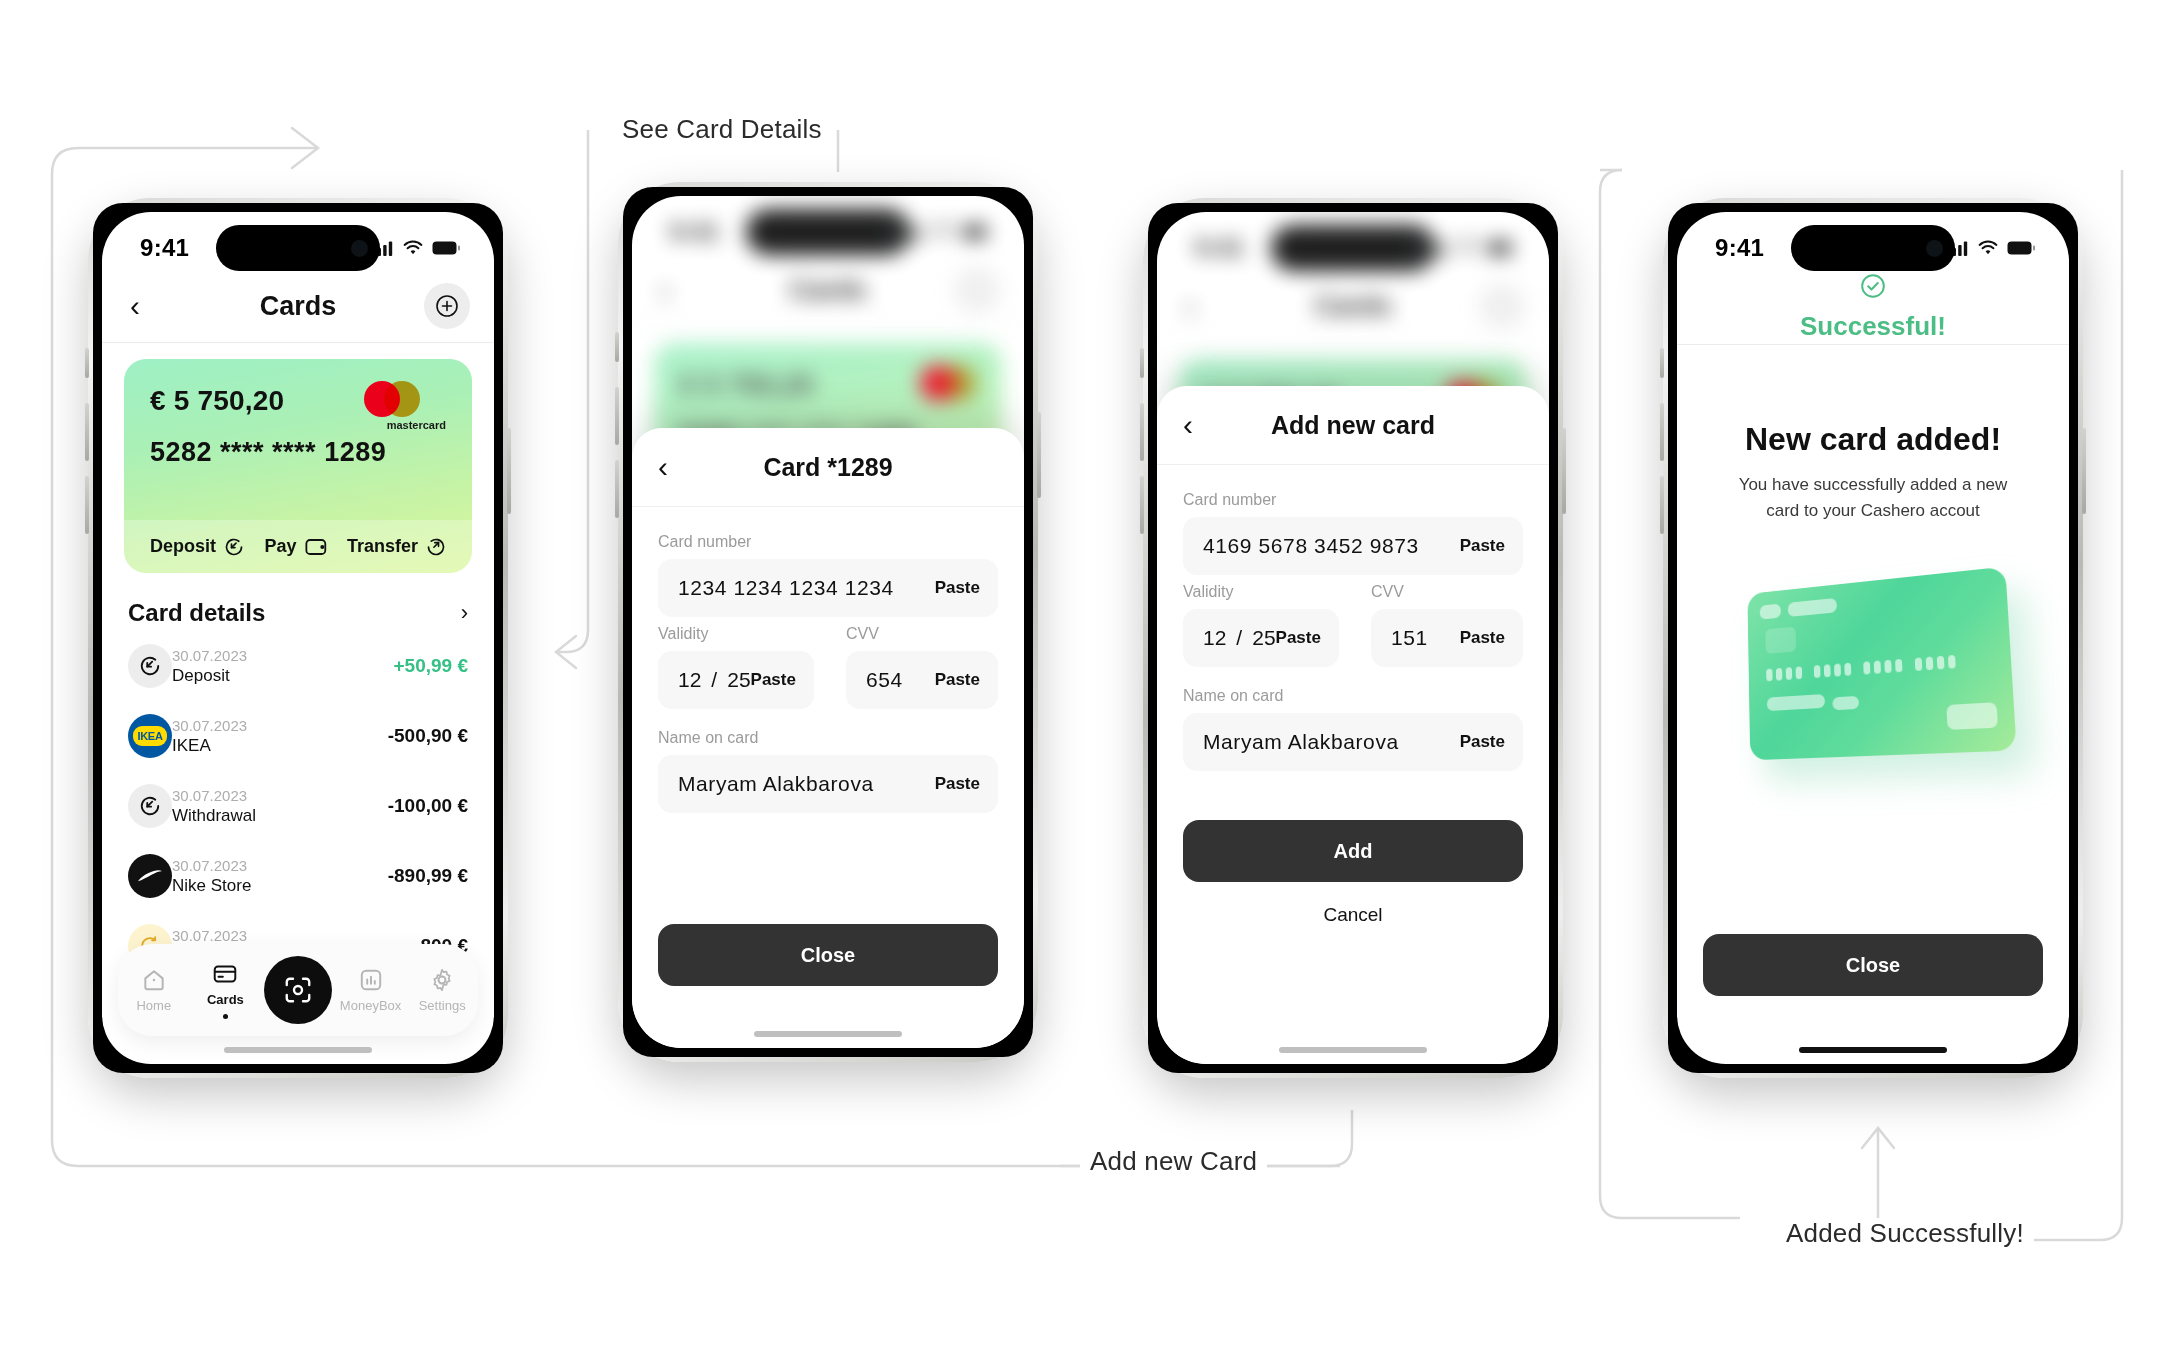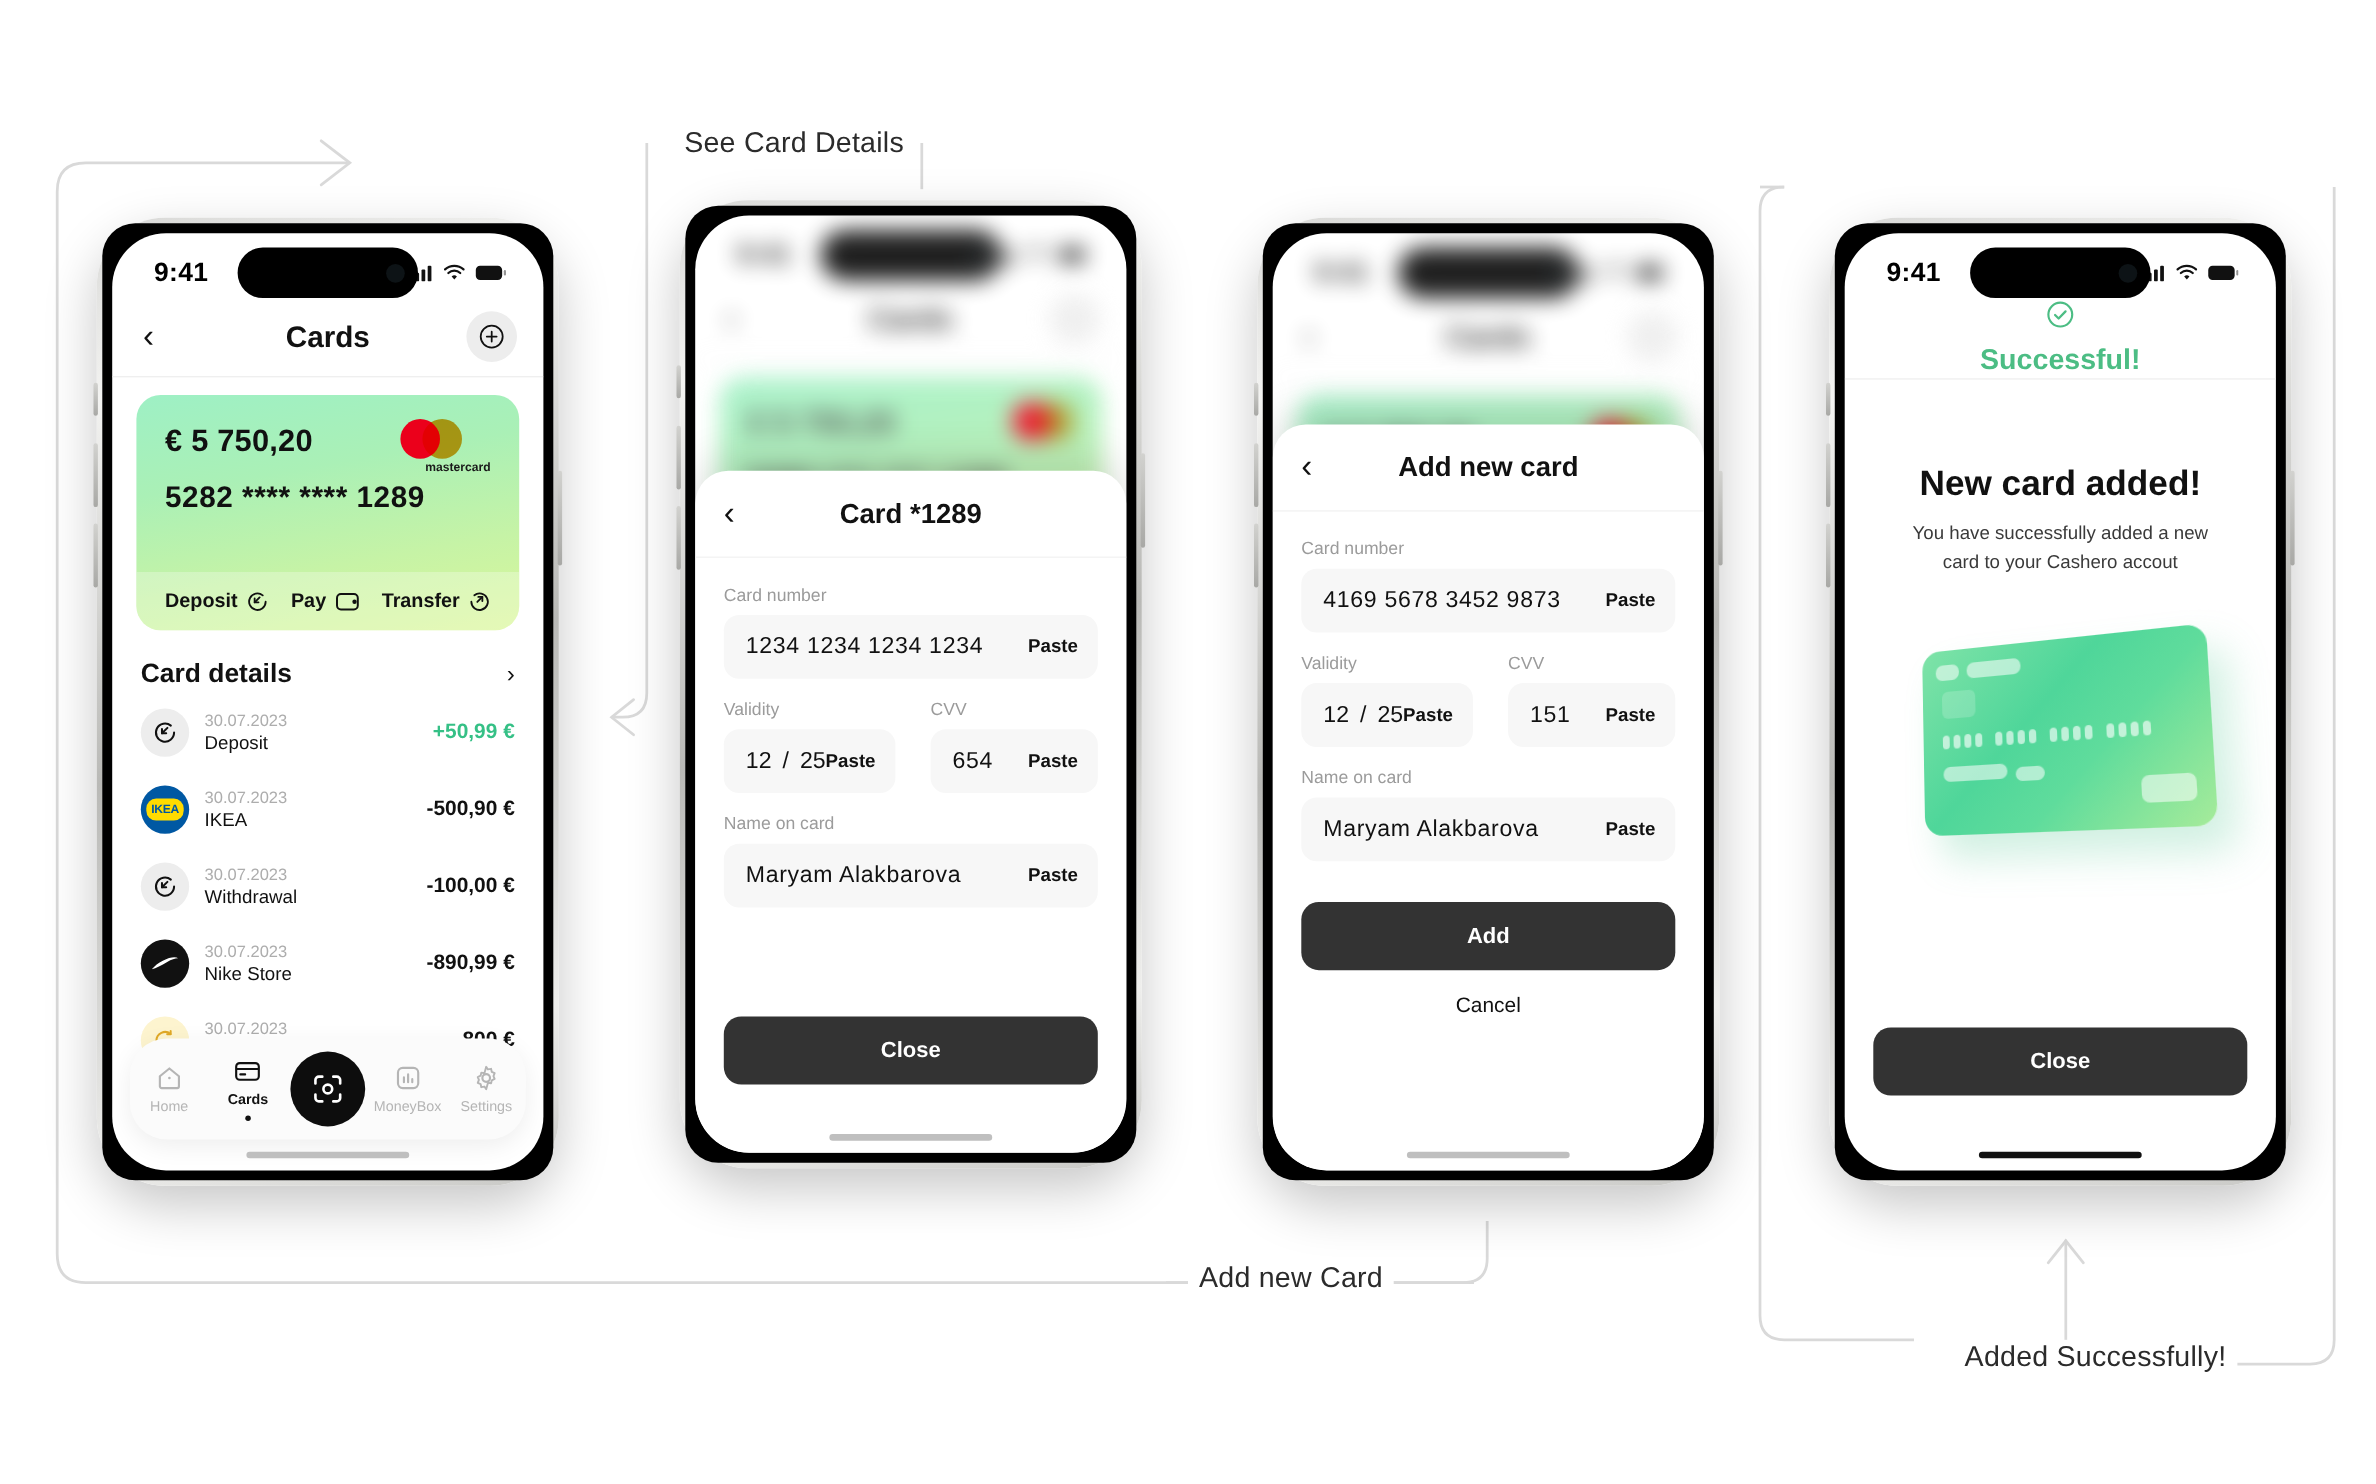--- a/index.html
+++ b/index.html
@@ -118,21 +118,21 @@
     display: flex; align-items: center; justify-content: center; overflow: hidden;
   }
   .tx-icon.grey { background: #ededed; }
   .tx-icon.ikea { background: #0058a3; }
   .tx-icon.nike { background: #111; }
   .tx-icon.amber { background: #fdf4cf; }
   .ikea-badge {
     background:#ffdb00; color:#0058a3; font-size:11px; font-weight:800;
     width: 34px; text-align:center; border-radius: 9px; letter-spacing:-.3px; padding: 4px 0;
   }
-  .tx-body { flex: 1; margin-left: 14px; }
+  .tx-body { flex: 1; }
   .tx-date { font-size: 15px; color: #adadad; }
   .tx-name { font-size: 17px; color: #111; margin-top: 2px; }
   .tx-amt { font-size: 19px; font-weight: 600; color: #111; }
   .tx-amt.pos { color: #35c086; }
 
   
   .tabbar {
     position: absolute; left: 16px; right: 16px; bottom: 28px; height: 92px;
     background: #fbfbfb; border-radius: 34px;
     display: flex; align-items: center; justify-content: space-around;
@@ -166,21 +166,21 @@
   .sheet-divider { height: 1px; background: #efefef; }
   .form { padding: 26px 26px 0; }
   .field-label { font-size: 16px; color: #9b9b9b; margin-bottom: 8px; }
   .input {
     height: 58px; border-radius: 14px; background: #f7f7f7;
     display: flex; align-items: center; justify-content: space-between;
     padding: 0 18px 0 20px;
   }
   .input-val { font-size: 21px; color: #111; letter-spacing: .6px; }
   .paste { font-size: 17px; color: #111; font-weight: 600; }
-  .row2 { display: flex; gap: 32px; margin-top: 20px; }
+  .row2 { display: flex; gap: 32px; margin-top: 8px; }
   .row2 > div { flex: 1; }
   .validity-val { display: flex; align-items: center; gap: 10px; font-size: 21px; color: #111; }
   .slash { color: #111; }
   .dark-btn {
     height: 62px; border-radius: 16px; background: #333333;
     color: #fff; font-size: 20px; font-weight: 600;
     display: flex; align-items: center; justify-content: center;
   }
   .link-btn { text-align: center; font-size: 19px; color: #111; padding: 22px 0; }
 

